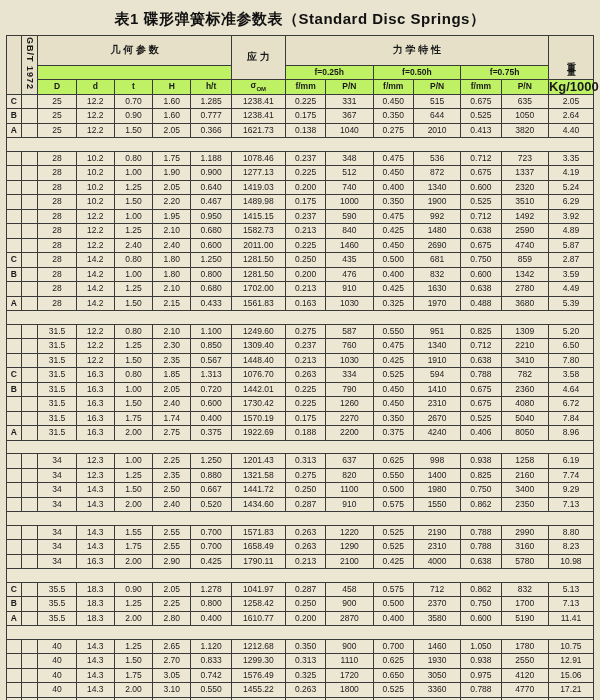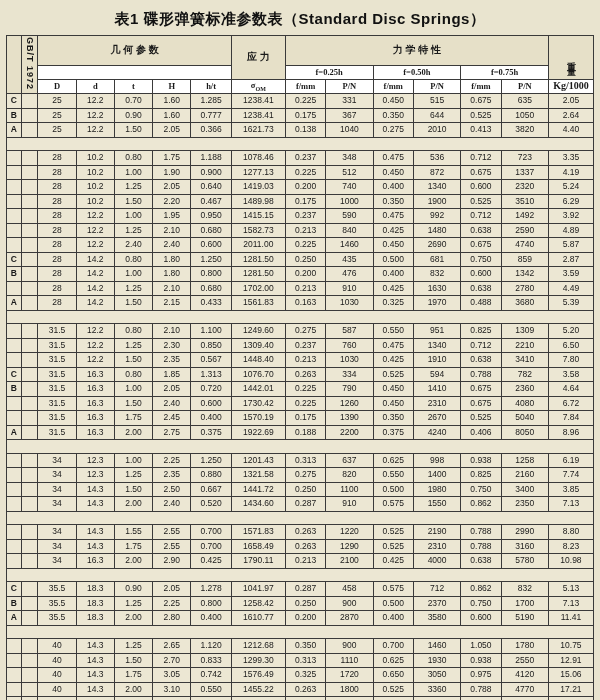--- a/index.html
+++ b/index.html
@@ -40,23 +40,22 @@
     background:#ece7d3;
   }
   .hdr td{
     font-weight:bold;
     font-size:10px;
     background:#e6e0c8;
   }
   .sub td{
     font-weight:bold;
     font-size:8.5px;
-    background:#ffffff;
+    background:#bef264;
     height:13px;
-    font-family:Liberation Serif, serif;
   }
   .vert{
     writing-mode:vertical-rl;
     text-orientation:mixed;
     font-size:9px;
     font-weight:bold;
     letter-spacing:1px;
     line-height:1;
     white-space:nowrap;
   }
@@ -134,21 +133,21 @@
         <td>t</td>
         <td>H</td>
         <td>h/t</td>
         <td><span>σ</span><sub style="font-size:6px">OM</sub></td>
         <td>f/mm</td>
         <td>P/N</td>
         <td>f/mm</td>
         <td>P/N</td>
         <td>f/mm</td>
         <td>P/N</td>
-        <td style="font-size:10px">Kg/1000</td>
+        <td style="font-size:13px">Kg/1000</td>
       </tr>
     </thead>
     <tbody id="tbody">
         <tr>
           <td class="rowlab">C</td>
           <td></td>
           <td>25</td>
           <td>12.2</td>
           <td>0.70</td>
           <td>1.60</td>
@@ -490,25 +489,25 @@
           <td>0.675</td>
           <td>4080</td>
           <td>6.72</td>
         </tr>
         <tr>
           <td class="rowlab"></td>
           <td></td>
           <td>31.5</td>
           <td>16.3</td>
           <td>1.75</td>
-          <td>2.45</td>
+          <td>1.74</td>
           <td>0.400</td>
           <td>1570.19</td>
           <td>0.175</td>
-          <td>1390</td>
+          <td>2270</td>
           <td>0.350</td>
           <td>2670</td>
           <td>0.525</td>
           <td>5040</td>
           <td>7.84</td>
         </tr>
         <tr>
           <td class="rowlab">A</td>
           <td></td>
           <td>31.5</td>
@@ -570,21 +569,21 @@
           <td>1.50</td>
           <td>2.50</td>
           <td>0.667</td>
           <td>1441.72</td>
           <td>0.250</td>
           <td>1100</td>
           <td>0.500</td>
           <td>1980</td>
           <td>0.750</td>
           <td>3400</td>
-          <td>3.85</td>
+          <td>9.29</td>
         </tr>
         <tr>
           <td class="rowlab"></td>
           <td></td>
           <td>34</td>
           <td>14.3</td>
           <td>2.00</td>
           <td>2.40</td>
           <td>0.520</td>
           <td>1434.60</td>

